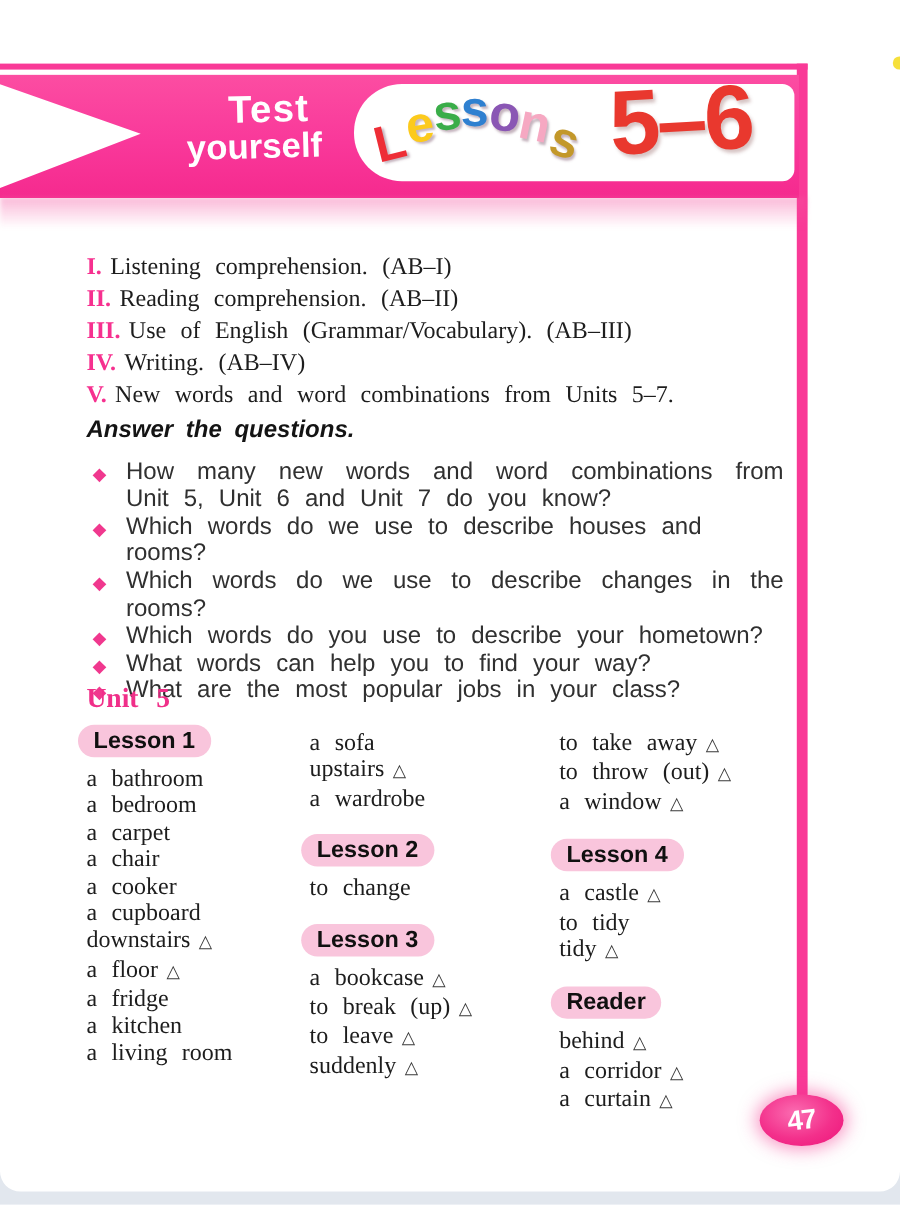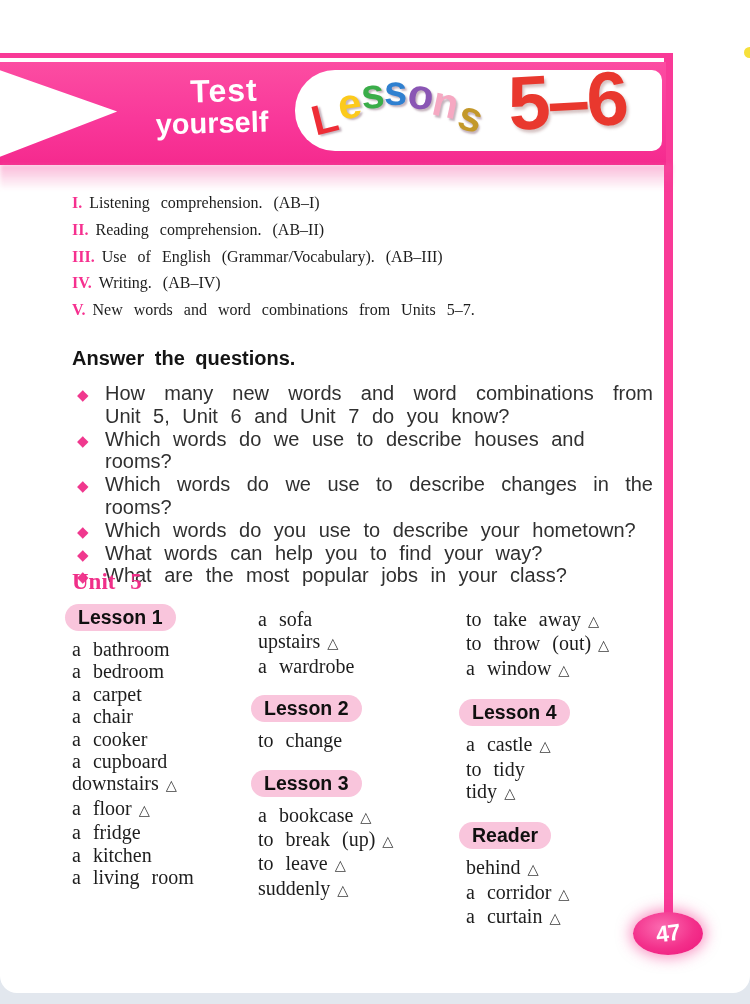--- a/index.html
+++ b/index.html
@@ -31,27 +31,27 @@
   .l0{transform:translateY(16px) rotate(-14deg);}
   .l1{transform:translateY(1px) rotate(-9deg);}
   .l2{transform:translateY(-9px) rotate(-5deg);}
   .l3{transform:translateY(-12px) rotate(1deg);}
   .l4{transform:translateY(-8px) rotate(7deg);}
   .l5{transform:translateY(0px) rotate(12deg);}
   .l6{transform:translateY(14px) rotate(17deg);}
   .range{position:absolute;left:508px;top:60px;font-size:76px;font-weight:bold;line-height:82px;
     transform:rotate(-3deg);letter-spacing:-3px;text-shadow:2px 3px 3px rgba(120,60,60,.3);}
   
-  .roman{position:absolute;left:72px;top:190px;width:582px;font-family:"Liberation Serif",serif;
-    font-size:16px;color:#1d1d1d;word-spacing:7px;}
+  .roman{position:absolute;left:72px;top:209px;width:582px;font-family:"Liberation Serif",serif;
+    font-size:20px;color:#1d1d1d;word-spacing:7px;}
   .ritem{line-height:26.8px;}
   .rnum{color:#f6308f;font-weight:bold;margin-right:7px;}
   
   .questions{position:absolute;left:72px;top:347px;width:581px;}
-  .qtitle{font-size:20px;font-weight:bold;color:#141414;word-spacing:5px;margin-bottom:12px;}
+  .qtitle{font-size:20px;font-weight:bold;color:#141414;word-spacing:5px;margin-bottom:12px;font-style:italic;}
   .qlist{font-size:20px;color:#303030;word-spacing:7px;}
   .qitem{position:relative;padding-left:33px;line-height:22.8px;}
   .diamond{position:absolute;left:5px;top:2px;font-size:15px;color:#f0388e;font-family:"DejaVu Sans",sans-serif;}
   .ql.j{text-align:justify;text-align-last:justify;}
   
   .unit-title{position:absolute;left:72px;top:569px;font-family:"Liberation Serif",serif;
     font-size:23px;font-weight:bold;color:#f02f89;word-spacing:9px;}
   .vcol{position:absolute;top:604px;font-family:"Liberation Serif",serif;font-size:20px;color:#1d1d1d;}
   .vc0{left:72px;width:186px;} .vc1{left:258px;width:202px;} .vc2{left:466px;width:214px;}
   .block-pill{margin:18px 0 7px -7px;}

